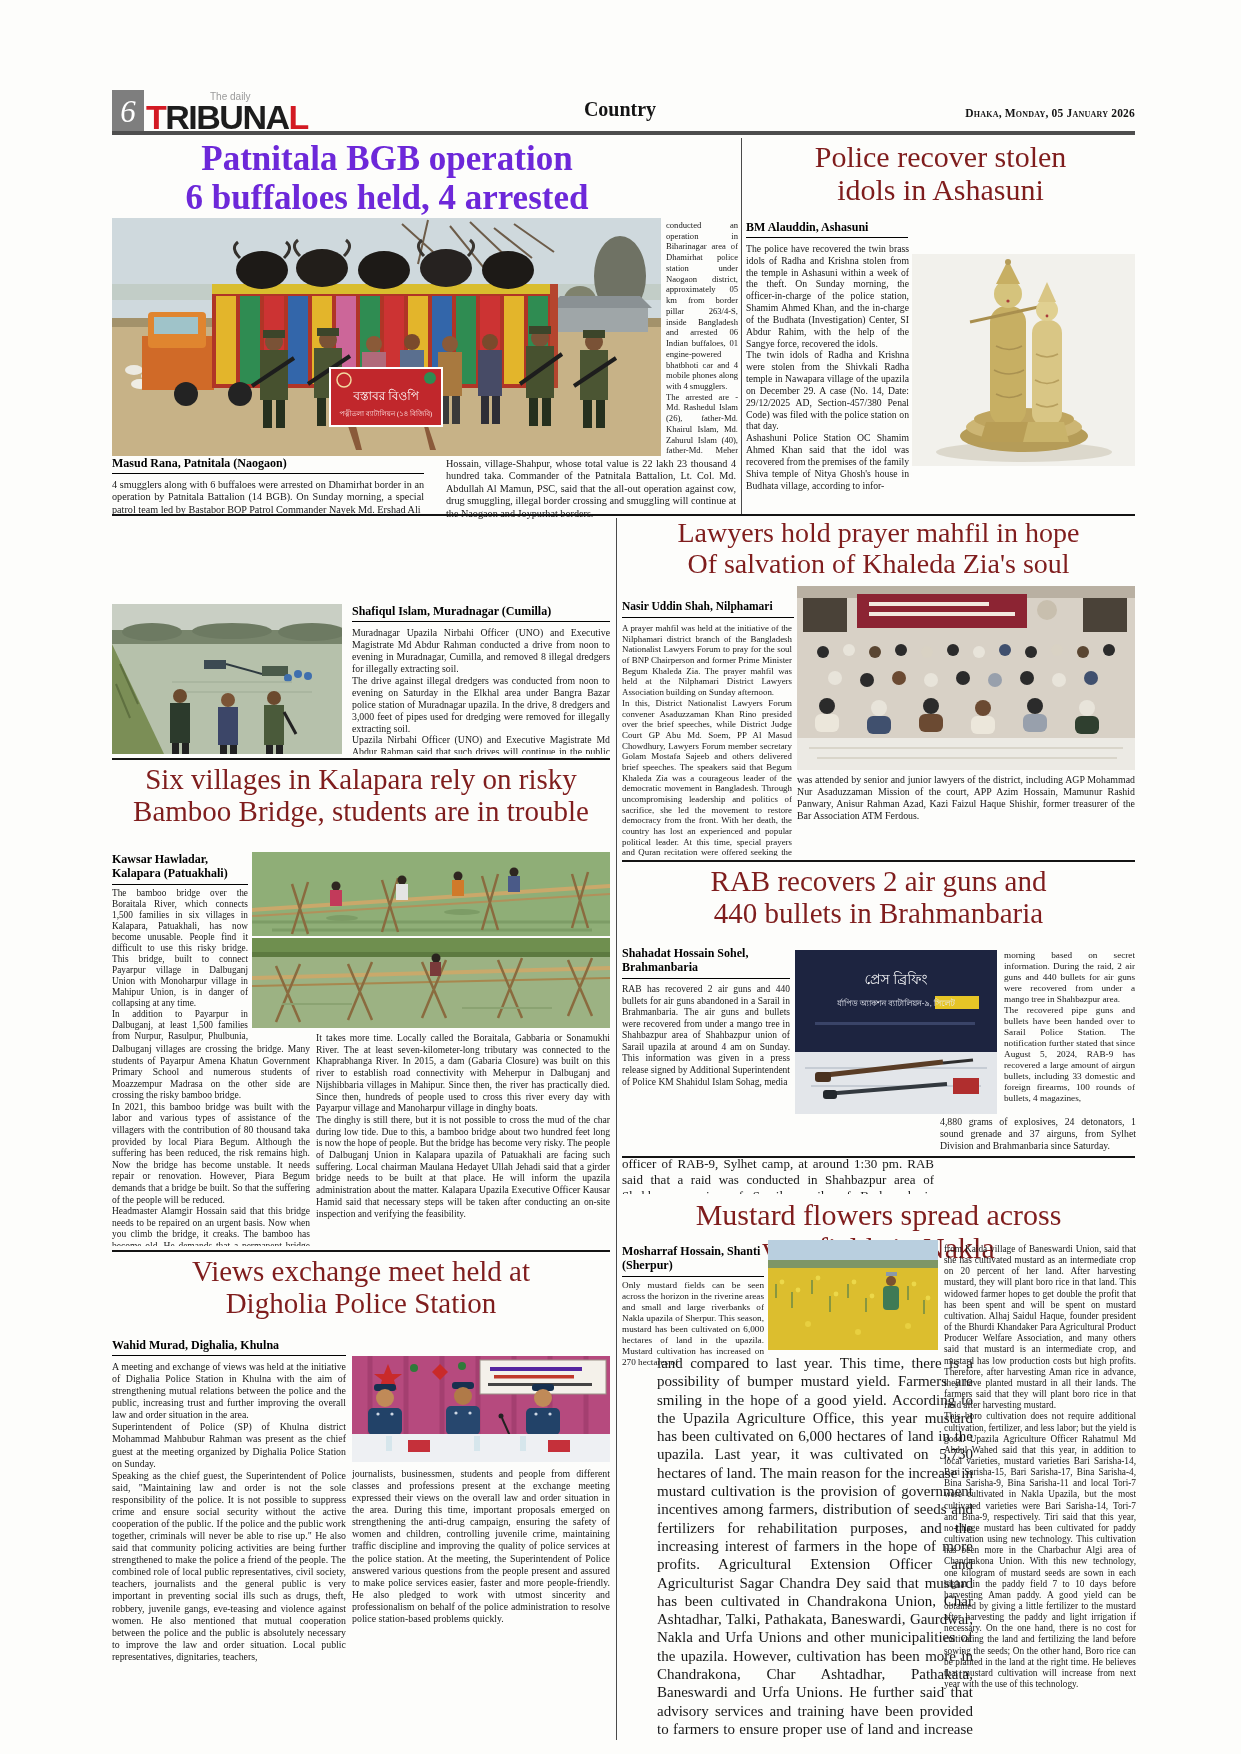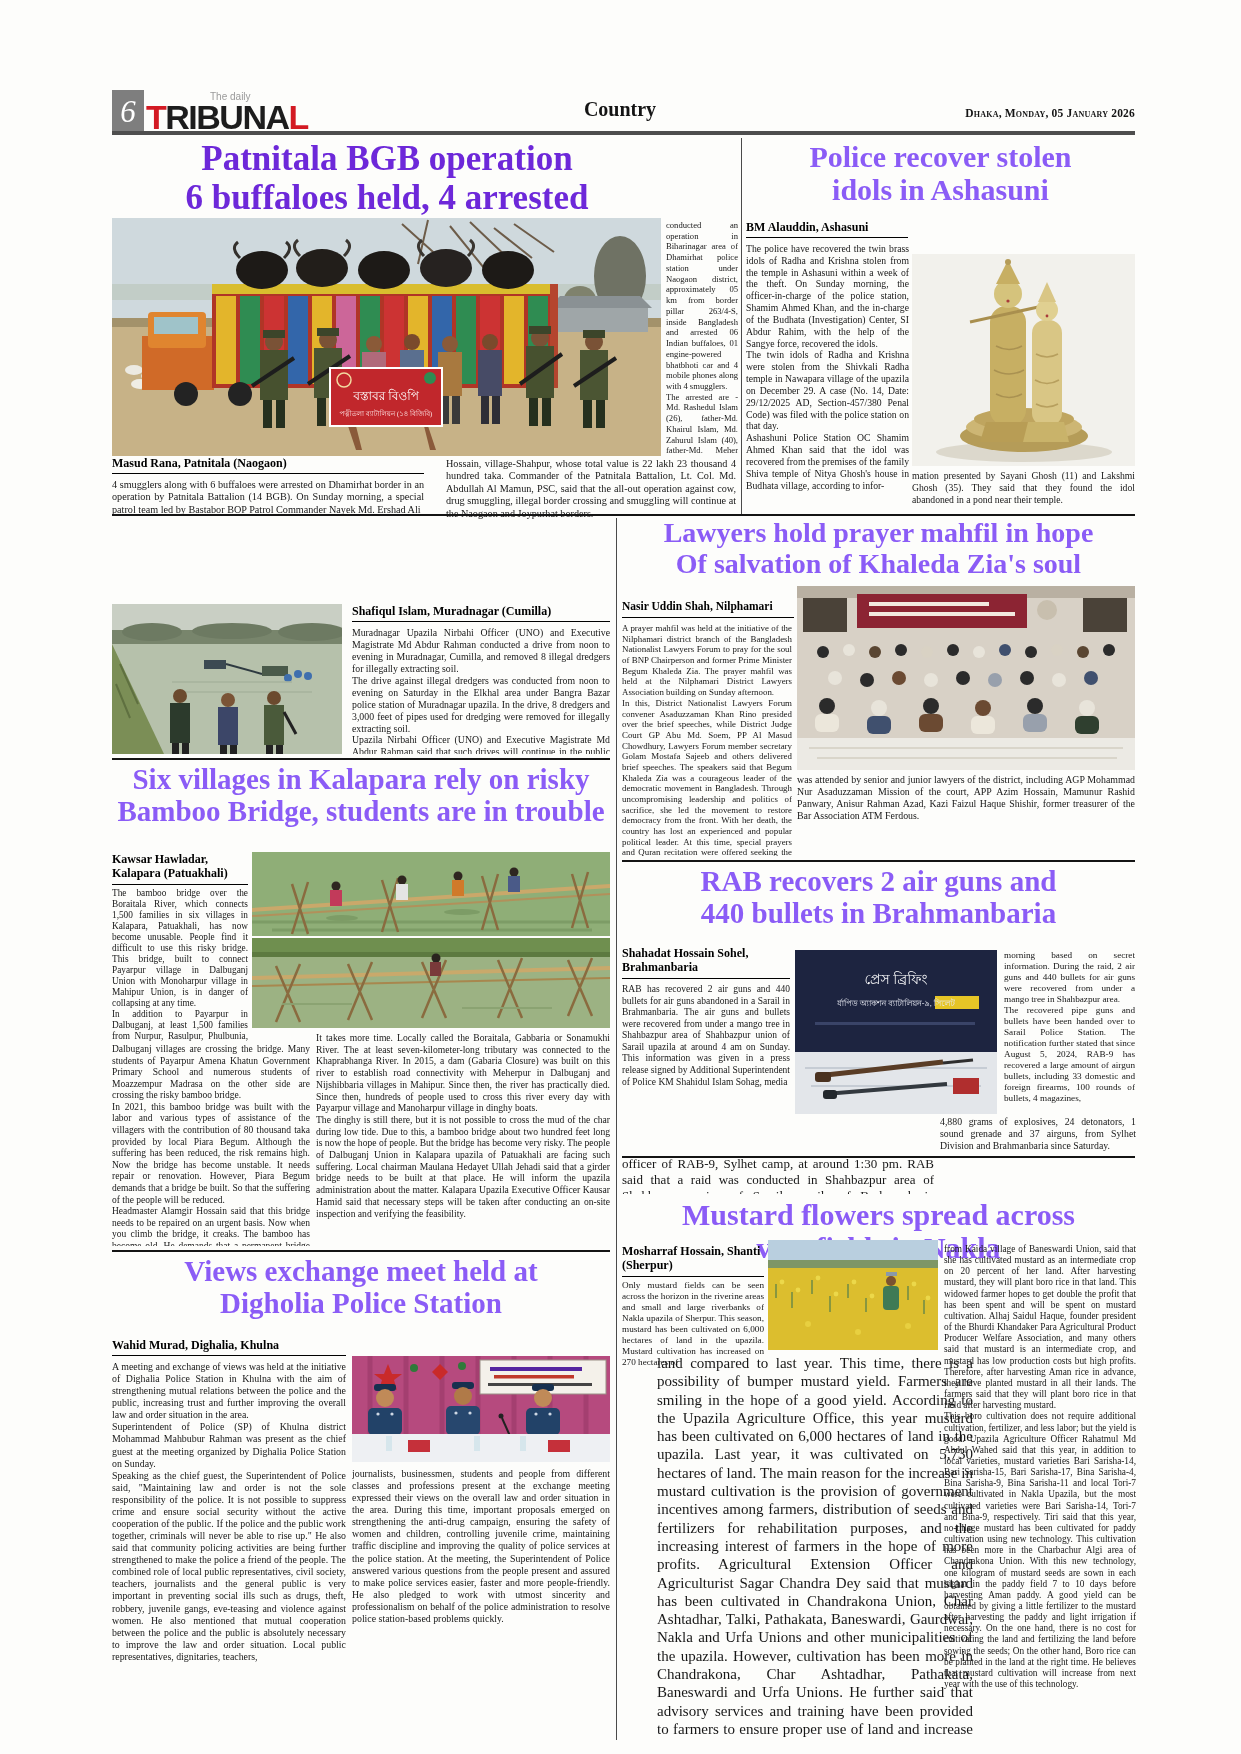--- a/index.html
+++ b/index.html
@@ -2,21 +2,21 @@
 <html><head>
 <meta charset="utf-8">
 <style>
   html,body{margin:0;padding:0;background:#8f8f8f;}
   .page{position:relative;width:1241px;height:1754px;margin:0 auto;background:#fdfdfb;
         font-family:"Liberation Serif",serif;color:#141414;overflow:hidden;}
   .abs{position:absolute;}
   .btxt{text-align:justify;white-space:pre-line;overflow:hidden;line-height:1.22;color:#171717;}
   .byline{font-weight:bold;font-size:12px;line-height:1.2;border-bottom:1.6px solid #000;
           padding-bottom:3px;white-space:pre-line;color:#000;}
-  .hl{text-align:center;white-space:pre-line;line-height:1.1;color:#8b5cf6;font-weight:bold;}
+  .hl{text-align:center;white-space:pre-line;line-height:1.1;color:#7f1d1d;font-weight:normal;}
   .vrule{position:absolute;width:1px;background:#4a4a4a;}
   .hrule{position:absolute;background:#141414;}
   svg{display:block;width:100%;height:100%;}
 
   #pagebox{left:112px;top:90px;width:32px;height:44px;background:#7e7e7e;color:#fff;
            font-size:31px;font-style:italic;text-align:center;line-height:44px;}
   #masthead{left:146px;top:88px;width:230px;height:48px;}
   #masthead .daily{position:absolute;left:64px;top:3px;font-family:"Liberation Sans",sans-serif;
            font-size:10px;color:#9a9a9a;}
   #masthead .trib{position:absolute;left:0;top:12px;font-family:"Liberation Sans",sans-serif;
@@ -244,21 +244,20 @@
       <line x1="58" y1="68" x2="140" y2="50" stroke="#a98f4e" stroke-width="3"></line>
       <circle cx="96" cy="47" r="1.6" fill="#a93a3a"></circle>
       <rect x="120" y="66" width="30" height="106" rx="13" fill="#d9c685"></rect>
       <polygon points="116,168 152,168 157,188 111,188" fill="#c9b36a"></polygon>
       <path d="M124 100 q11 6 22 0 M123 126 q12 7 24 0 M124 150 q11 6 22 0" stroke="#a88f4d" stroke-width="1.5" fill="none" opacity=".7"></path>
       <circle cx="135" cy="56" r="11" fill="#e0d091"></circle>
       <polygon points="126,48 144,48 135,28" fill="#d9c685"></polygon>
       <circle cx="135" cy="62" r="1.4" fill="#a93a3a"></circle>
     </svg>
   </div>
-  <div class="abs btxt" id="a2-cap">mation presented by Sayani Ghosh (11) and Lakshmi Ghosh (35). They said that they found the idol abandoned in a pond near their temple.</div>
 
   <div class="hrule" id="rule-mid"></div>
   <div class="vrule" id="v2"></div>
 
   <div class="abs" id="a3-photo">
     <svg viewBox="0 0 230 150" preserveAspectRatio="none">
       <rect width="230" height="42" fill="#c9cfc4"></rect>
       <rect y="26" width="230" height="14" fill="#78856c"></rect>
       <ellipse cx="40" cy="28" rx="30" ry="9" fill="#6d7a62"></ellipse>
         <ellipse cx="120" cy="27" rx="40" ry="8" fill="#6d7a62"></ellipse>

